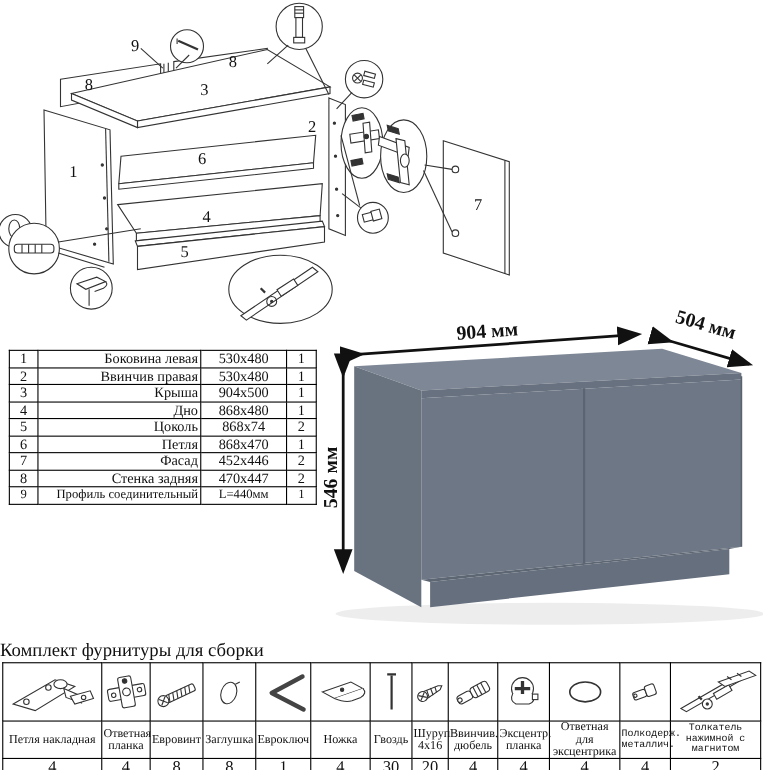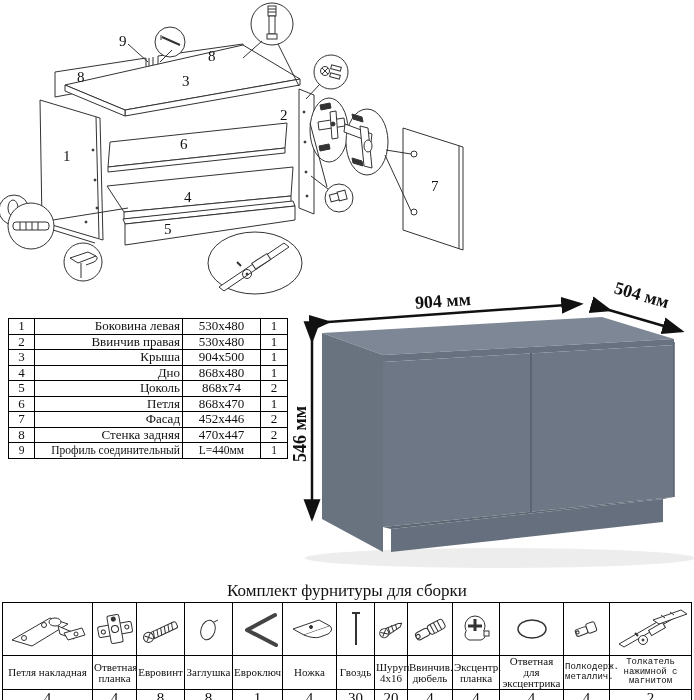--- a/index.html
+++ b/index.html
@@ -11,21 +11,21 @@
   
   #parts-table{left:8px;top:318px;}
   #parts-table table{border-collapse:collapse;table-layout:fixed;width:279px;}
   #parts-table td{border:1.5px solid #000;font-size:13px;line-height:14.5px;height:14.5px;
                   padding:0 2px;white-space:nowrap;overflow:hidden;}
   #parts-table td.num,#parts-table td.qty,#parts-table td.size{text-align:center;}
   #parts-table td.name{text-align:right;}
   #parts-table tr.small td{font-size:11.5px;}
 
   
-  #hw-title{left:0;top:581px;width:694px;text-align:center;font-size:17px;}
+  #hw-title{left:0;top:581px;width:694px;text-align:left;font-size:17px;}
   #hw-table{left:2px;top:602px;}
   #hw-table table{border-collapse:collapse;table-layout:fixed;width:690px;}
   #hw-table td{border:1.5px solid #000;text-align:center;vertical-align:middle;padding:0;}
   #hw-table tr.icons td{height:52px;}
   #hw-table tr.names td{height:27px;font-size:11px;line-height:11px;padding:0 1px;}
   #hw-table tr.names td.tiny{font-size:9px;line-height:9.5px;font-family:Liberation Mono, monospace;}
   #hw-table tr.qtys td{height:17px;font-size:15px;}
   .hwicon{display:block;margin:0 auto;}
 
   .dimfont{font-family:"Liberation Sans", sans-serif;font-weight:bold;}

